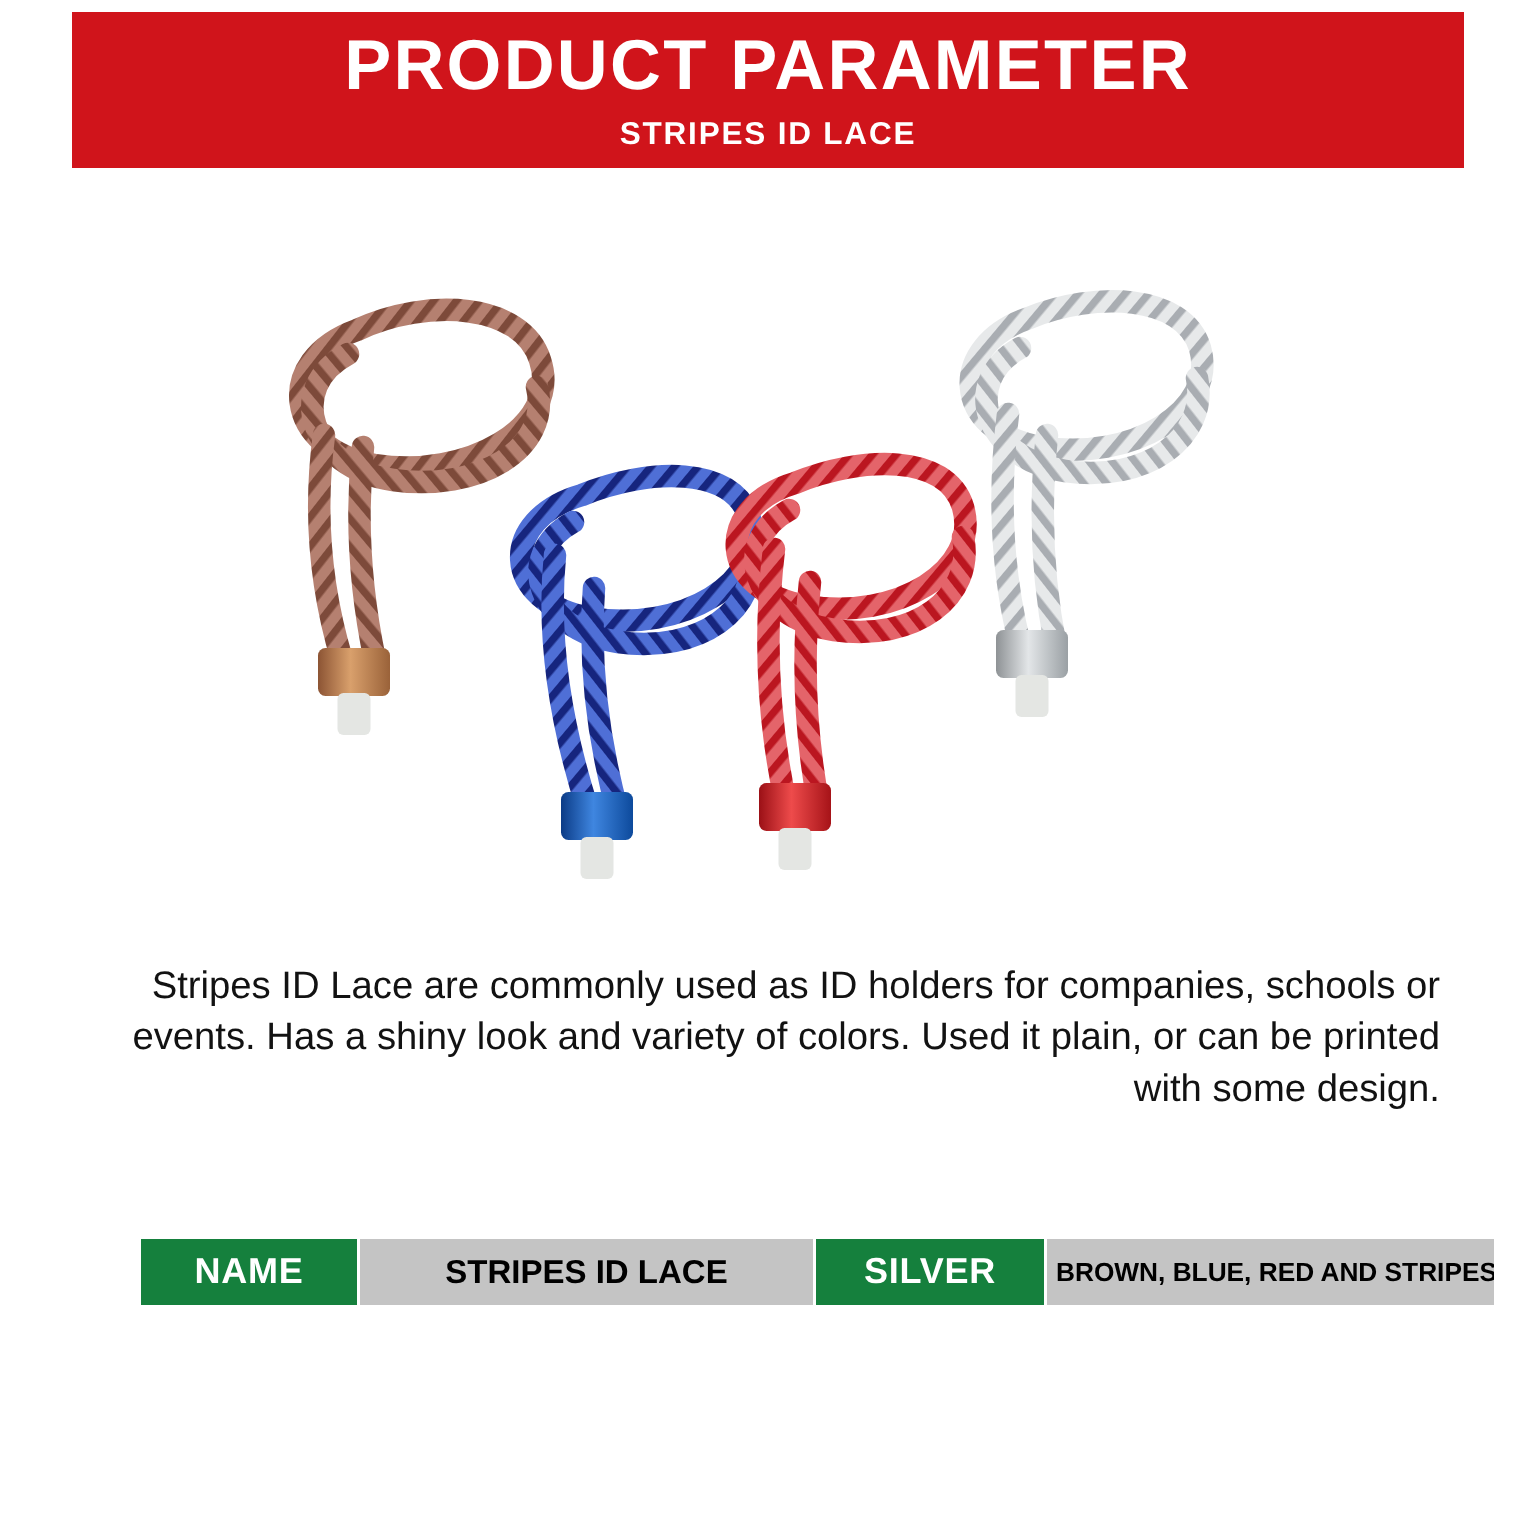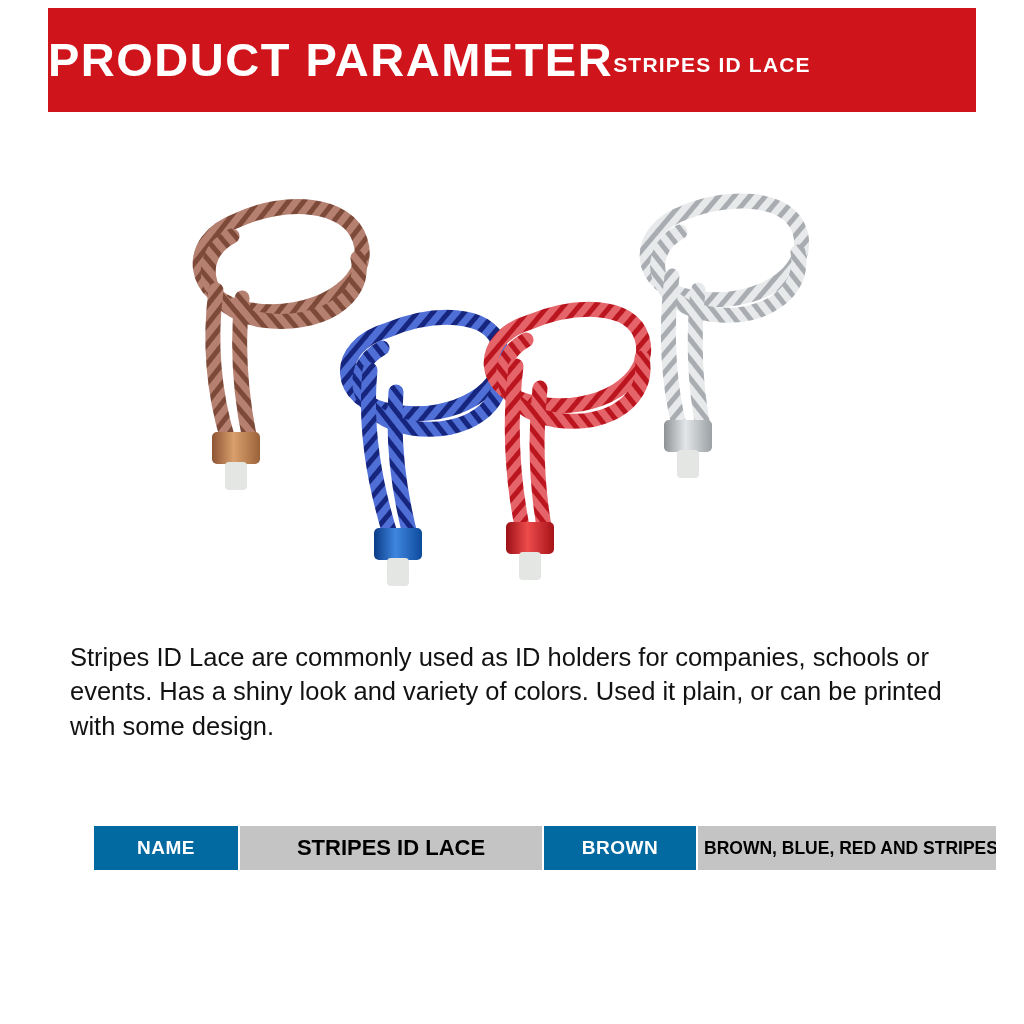--- a/index.html
+++ b/index.html
@@ -22,22 +22,23 @@
 
   
   .banner {
     position: absolute;
     left: 48px;
     top: 8px;
     width: 928px;
     height: 104px;
     background: #d0141b;
     display: flex;
-    flex-direction: row;
+    flex-direction: column;
     align-items: center;
+    justify-content: center;
   }
   .banner-title {
     color: #ffffff;
     font-size: 47px;
     font-weight: bold;
     letter-spacing: 1.5px;
     line-height: 1.05;
     text-align: center;
   }
   .banner-subtitle {
@@ -62,21 +63,21 @@
     width: 100%;
     height: 100%;
   }
 
   
   .description {
     position: absolute;
     left: 70px;
     top: 640px;
     width: 890px;
-    text-align: left;
+    text-align: right;
     font-size: 25.5px;
     line-height: 1.35;
     color: #121212;
     font-family: "Liberation Sans", sans-serif;
   }
 
   
   .spec-table {
     position: absolute;
     left: 92px;
@@ -90,23 +91,23 @@
     padding: 0 6px;
     text-align: center;
     vertical-align: middle;
     border: 2px solid #ffffff;
     font-weight: bold;
     color: #000000;
     white-space: nowrap;
     overflow: hidden;
   }
   .cell-label {
-    background: #0369a1;
+    background: #15803d;
     color: #ffffff !important;
-    font-size: 19px;
+    font-size: 24px;
     letter-spacing: 0.5px;
   }
   .cell-value {
     background: #c4c4c4;
     font-size: 22px;
   }
   .cell-value.small {
     font-size: 17.5px;
   }
   .col-label1 { width: 132px; }
@@ -224,19 +225,19 @@
     </svg>
   </div>
 
   <div class="description">Stripes ID Lace are commonly used as ID holders for companies, schools or events. Has a shiny look and variety of colors. Used it plain, or can be printed with some design.</div>
 
   <table class="spec-table">
     <tbody>
       <tr>
         <td class="cell-label col-label1">NAME</td>
         <td class="cell-value col-value1">STRIPES ID LACE</td>
-        <td class="cell-label col-label2">BROWN</td>
+        <td class="cell-label col-label2">SILVER</td>
         <td class="cell-value small col-value2">BROWN, BLUE, RED AND STRIPES</td>
       </tr>
     </tbody>
   </table>
 
 </div>
 
 </body></html>

